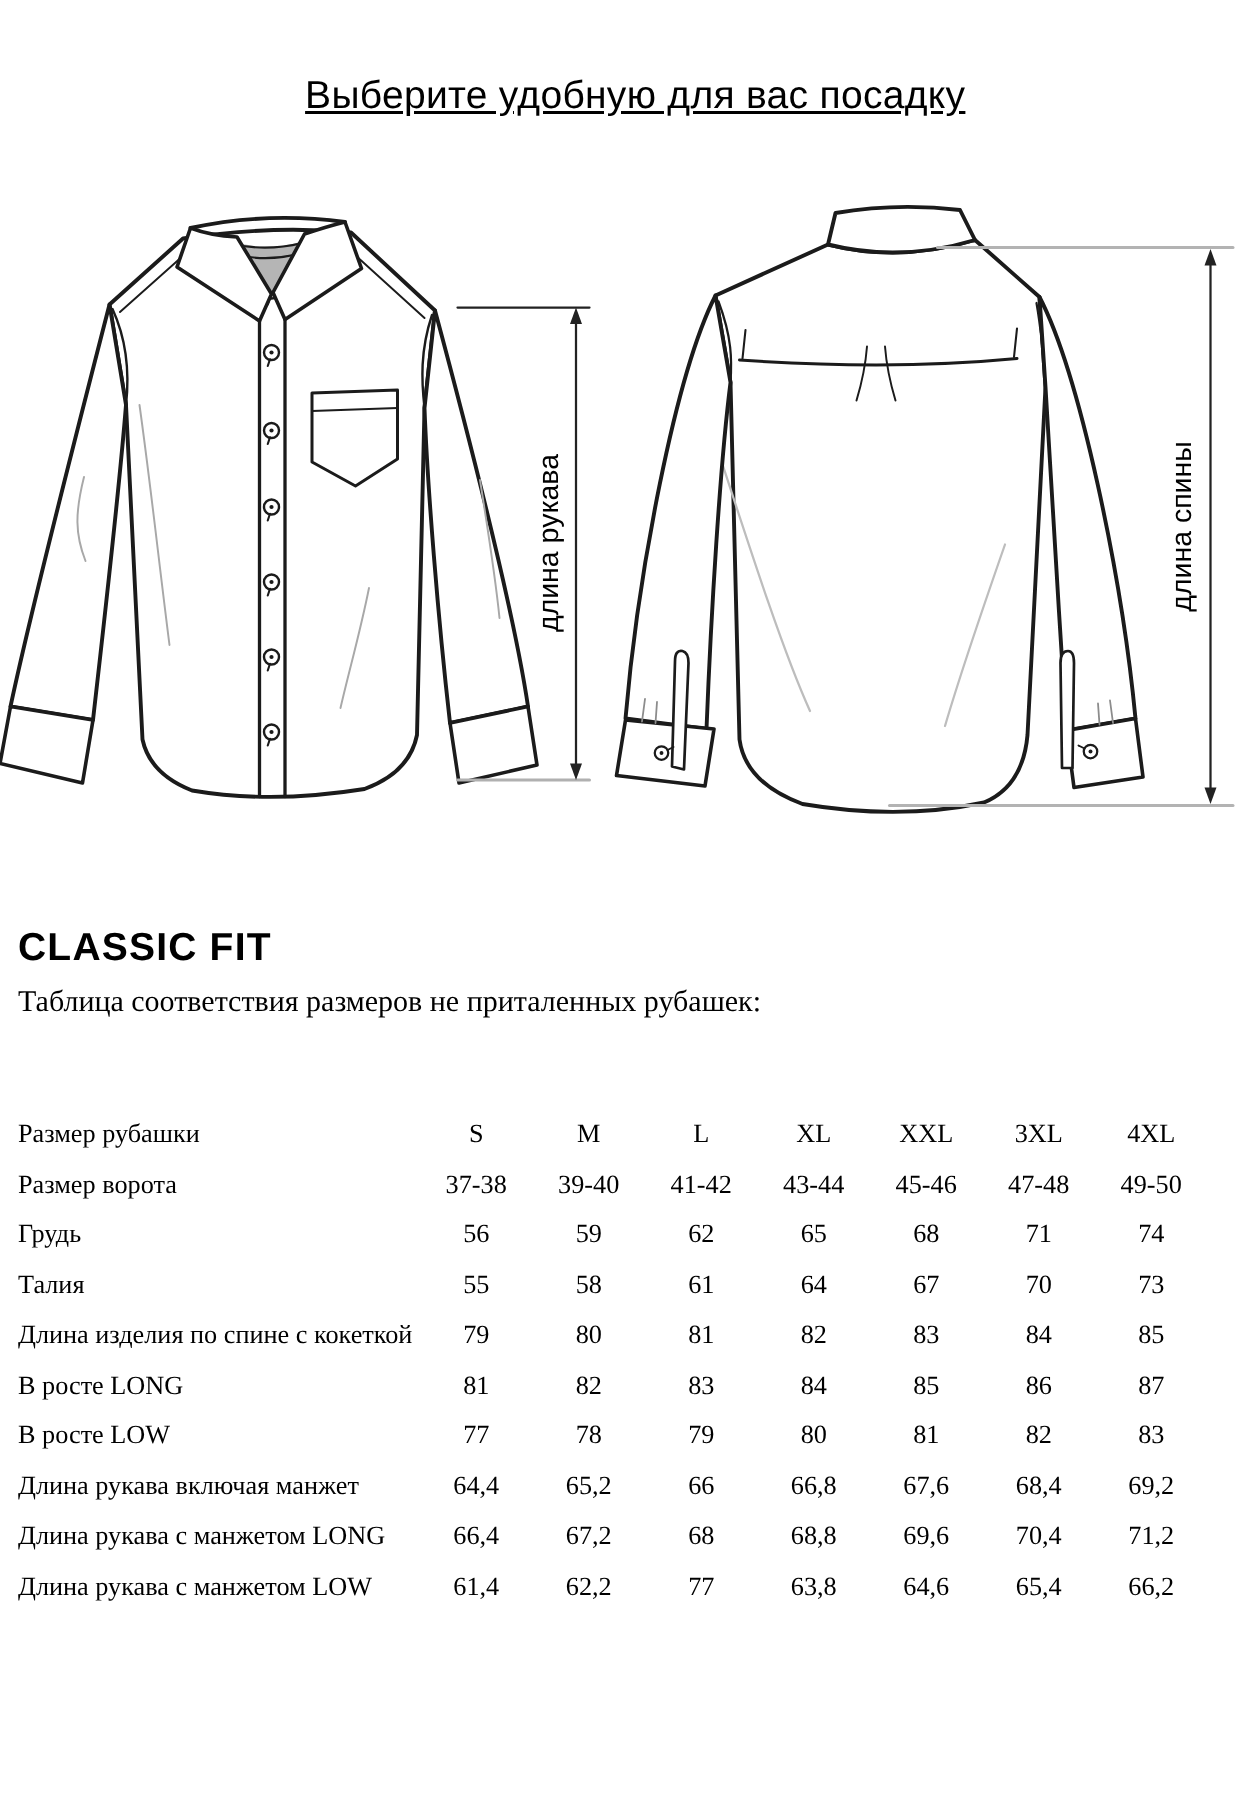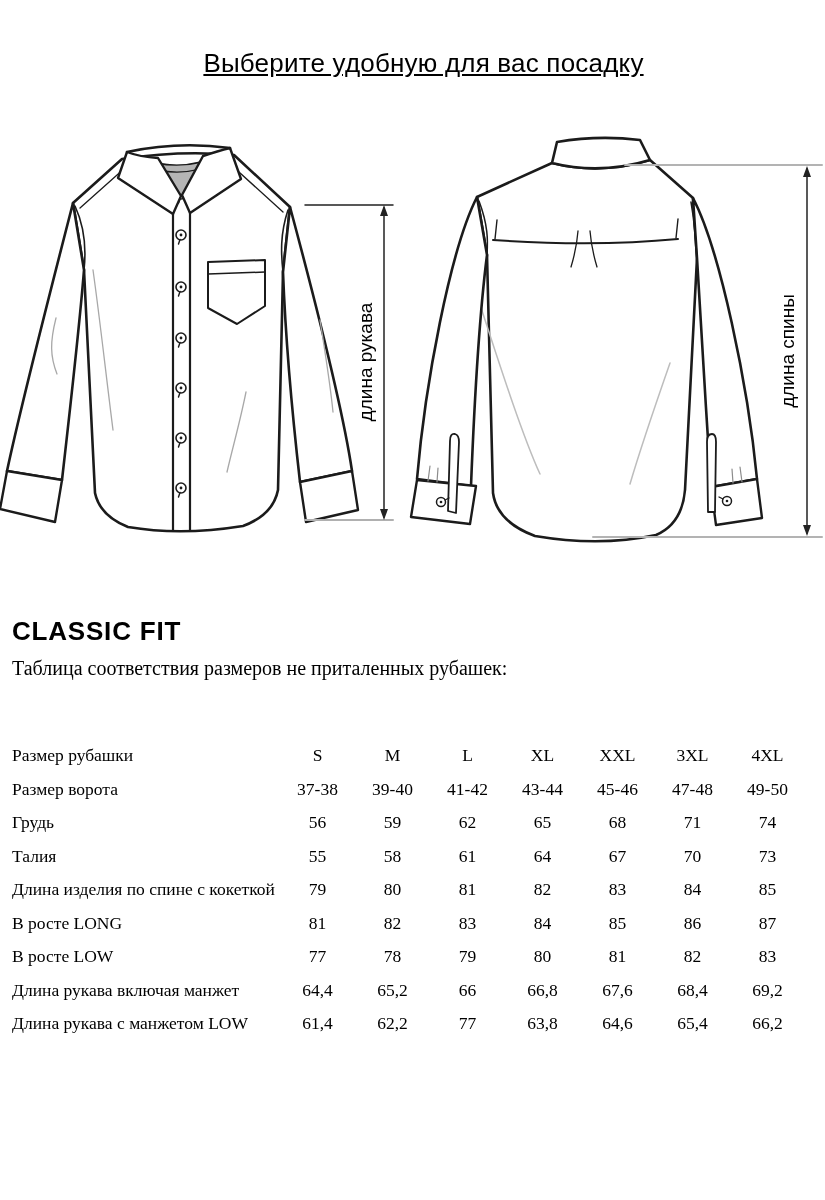--- a/index.html
+++ b/index.html
@@ -252,20 +252,30 @@
           <td class="rowlabel">Длина рукава включая манжет</td>
           <td class="val">64,4</td>
           <td class="val">65,2</td>
           <td class="val">66</td>
           <td class="val">66,8</td>
           <td class="val">67,6</td>
           <td class="val">68,4</td>
           <td class="val">69,2</td>
         </tr>
         <tr>
+          <td class="rowlabel">Длина рукава с манжетом LONG</td>
+          <td class="val">66,4</td>
+          <td class="val">67,2</td>
+          <td class="val">68</td>
+          <td class="val">68,8</td>
+          <td class="val">69,6</td>
+          <td class="val">70,4</td>
+          <td class="val">71,2</td>
+        </tr>
+        <tr>
           <td class="rowlabel">Длина рукава с манжетом LOW</td>
           <td class="val">61,4</td>
           <td class="val">62,2</td>
           <td class="val">77</td>
           <td class="val">63,8</td>
           <td class="val">64,6</td>
           <td class="val">65,4</td>
           <td class="val">66,2</td>
         </tr>
       </tbody>

